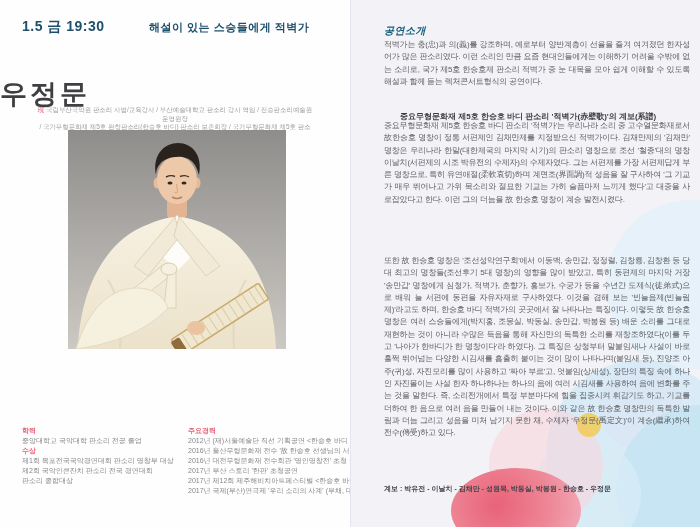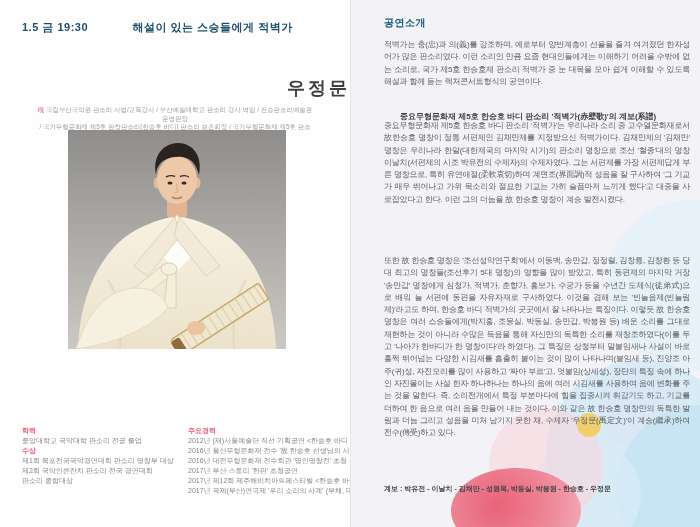--- a/index.html
+++ b/index.html
@@ -3,41 +3,41 @@
 <meta charset="utf-8">
 <style>
   * { margin:0; padding:0; box-sizing:border-box; }
   html,body { background:#ffffff; }
   body { font-family:"Liberation Sans","DejaVu Sans",sans-serif; }
   .canvas { position:relative; width:700px; height:527px; background:#ffffff; overflow:hidden; }
 
   
   .page-left { position:absolute; left:0; top:0; width:350px; height:527px; background:#fefefe; }
   .lp-header { position:absolute; left:22px; top:17px; width:320px; }
-  .lp-header .dt { font-size:11px; font-weight:bold; color:#1d4f6c; letter-spacing:.5px;text-align:center; }
+  .lp-header .dt { font-size:14px; font-weight:bold; color:#1d4f6c; letter-spacing:.5px;text-align:center; }
   .lp-header .ttl { font-size:11px; font-weight:bold; color:#1d4f6c; margin-left:40px; letter-spacing:.5px; }
-  .artist-name { position:absolute; left:0; top:76px; width:350px; text-align:right;
-                 font-size:18px; font-weight:600; color:#3f3f42; letter-spacing:3px; }
+  .artist-name { position:absolute; left:0; top:76px; width:350px; text-align:left;
+                 font-size:27px; font-weight:600; color:#3f3f42; letter-spacing:3px; }
   .creds { position:absolute; left:25px; top:106px; width:300px; text-align:center;
            font-size:7px; line-height:9px; color:#9b9b9d; transform:scale(.92); transform-origin:top center; }
   .creds .red { color:#e2506a; margin-right:2px; }
   .photo { position:absolute; left:68px; top:130px; width:218px; height:219px; overflow:hidden; }
 
   .info-col { position:absolute; top:426px; font-size:7px; color:#86868a; }
   .info-col .pink-h { color:#ef5f79; font-weight:bold; font-size:7px; line-height:10px; }
   .info-col .info-item { line-height:10px; white-space:nowrap; overflow:hidden; }
   .col1 { left:22px; width:160px; }
   .col2 { left:188px; width:172px; }
 
   
   .page-right { position:absolute; left:350px; top:0; width:350px; height:527px;
                 background:#f2f2f7; border-left:1px solid #e4e4ec; overflow:hidden; }
   .decor { position:absolute; border-radius:50%; z-index:0; }
   .rp-content { position:absolute; left:33px; top:0; width:306px; height:527px; z-index:2; }
-  .rp-content h2 { position:absolute; left:0; top:16px; font-size:10px; font-weight:bold; color:#155d7c; letter-spacing:.5px; }
+  .rp-content h2 { position:absolute; left:0; top:24px; font-size:10px; font-weight:bold; color:#155d7c; letter-spacing:.5px;font-style:italic; }
   .body { position:absolute; left:0; width:306px; font-size:8px; line-height:12.3px; color:#5d5d62;
           text-align:justify; word-break:break-all; letter-spacing:-.2px; }
   .intro { top:39px; }
   .bold-line { position:absolute; left:0; top:111px; width:306px; font-size:8px; font-weight:bold; color:#3a3a3f;
                white-space:nowrap; overflow:hidden;margin-left:16px; }
   .p2 { top:120px; }
   .p3 { top:247px;margin-top:8px; }
   .lineage { position:absolute; left:0; top:484px; width:306px; font-size:7px; font-weight:bold; color:#44444a;
              white-space:nowrap; overflow:hidden; }
 </style>

